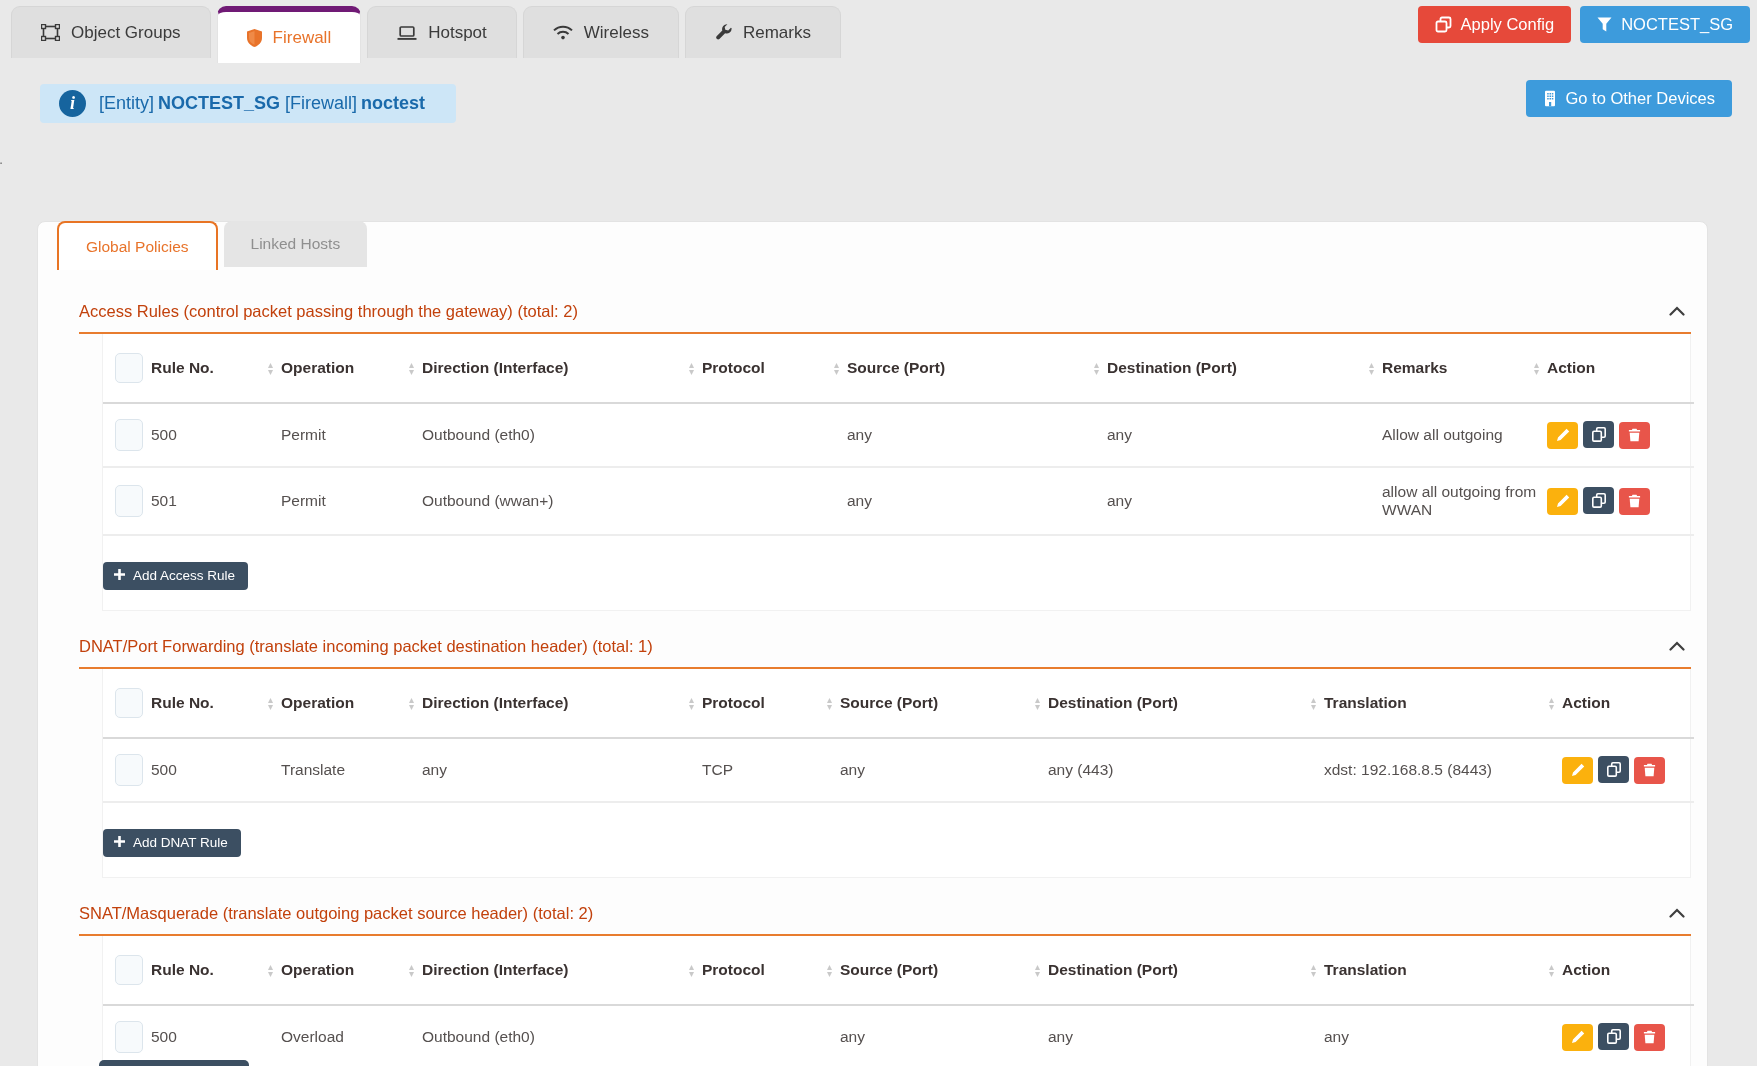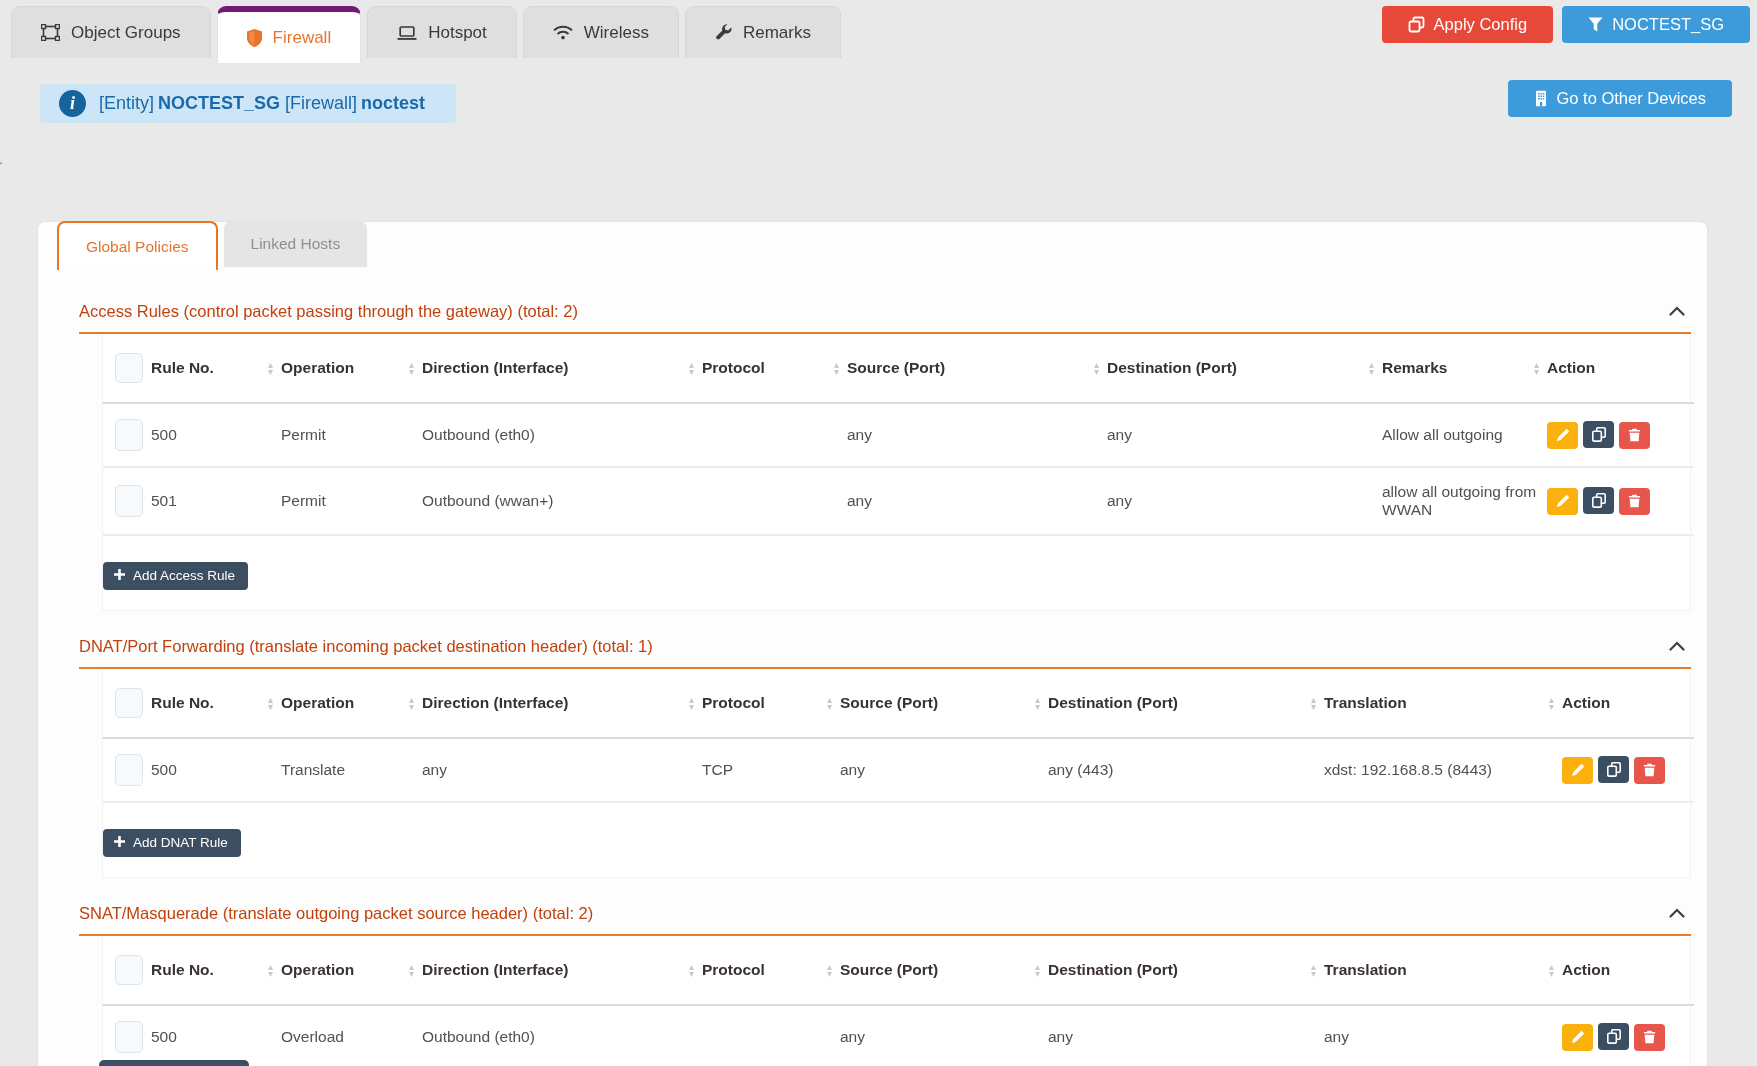--- a/index.html
+++ b/index.html
@@ -11,21 +11,21 @@
   }
   
   .topnav{height:58px;padding:6px 0 0 11px;box-sizing:border-box;display:flex;align-items:flex-start;position:relative;}
   .tab{display:inline-flex;align-items:center;gap:11px;height:52px;padding:0 29px;background:#dfdfdf;
        border:1px solid #d6d6d6;border-bottom:none;border-radius:9px 9px 0 0;margin-right:6px;
        font-size:17px;color:#3b3b3b;cursor:pointer;box-sizing:border-box;}
   .tab.active{background:#ffffff;color:#e8732a;border-top:6px solid #701a75;border-left:1px solid #e3e3e3;
        border-right:1px solid #e3e3e3;height:57px;}
   .tico{display:inline-flex;align-items:center;}
   .nav-buttons{position:absolute;right:7px;top:6px;display:flex;gap:9px;}
-  .btn{display:inline-flex;align-items:center;gap:9px;height:37px;padding:0 26px;border:none;border-radius:4px;
+  .btn{display:inline-flex;align-items:center;gap:9px;height:37px;padding:0 17px;border:none;border-radius:4px;
        color:#fff;font-size:16.5px;font-family:inherit;cursor:pointer;}
   .btn.red{background:#e6493a;}
   .btn.blue{background:#3d9bdc;}
   
   .banner-row{margin-top:26px;position:relative;height:40px;}
   .banner{position:absolute;left:40px;top:0;display:inline-flex;align-items:center;gap:13px;height:39px;
        padding:0 26px 0 19px;background:#cde6f7;border-radius:4px;}
   .info-ic{width:27px;height:27px;border-radius:50%;background:#16649e;color:#fff;display:inline-flex;
        align-items:center;justify-content:center;font-family:"Liberation Serif",serif;font-weight:bold;
        font-size:18px;font-style:italic;}

